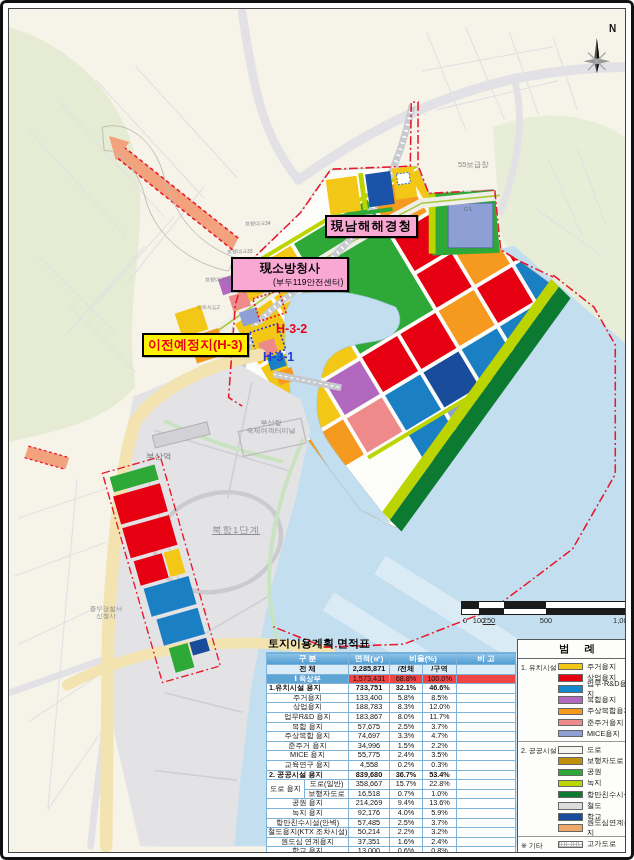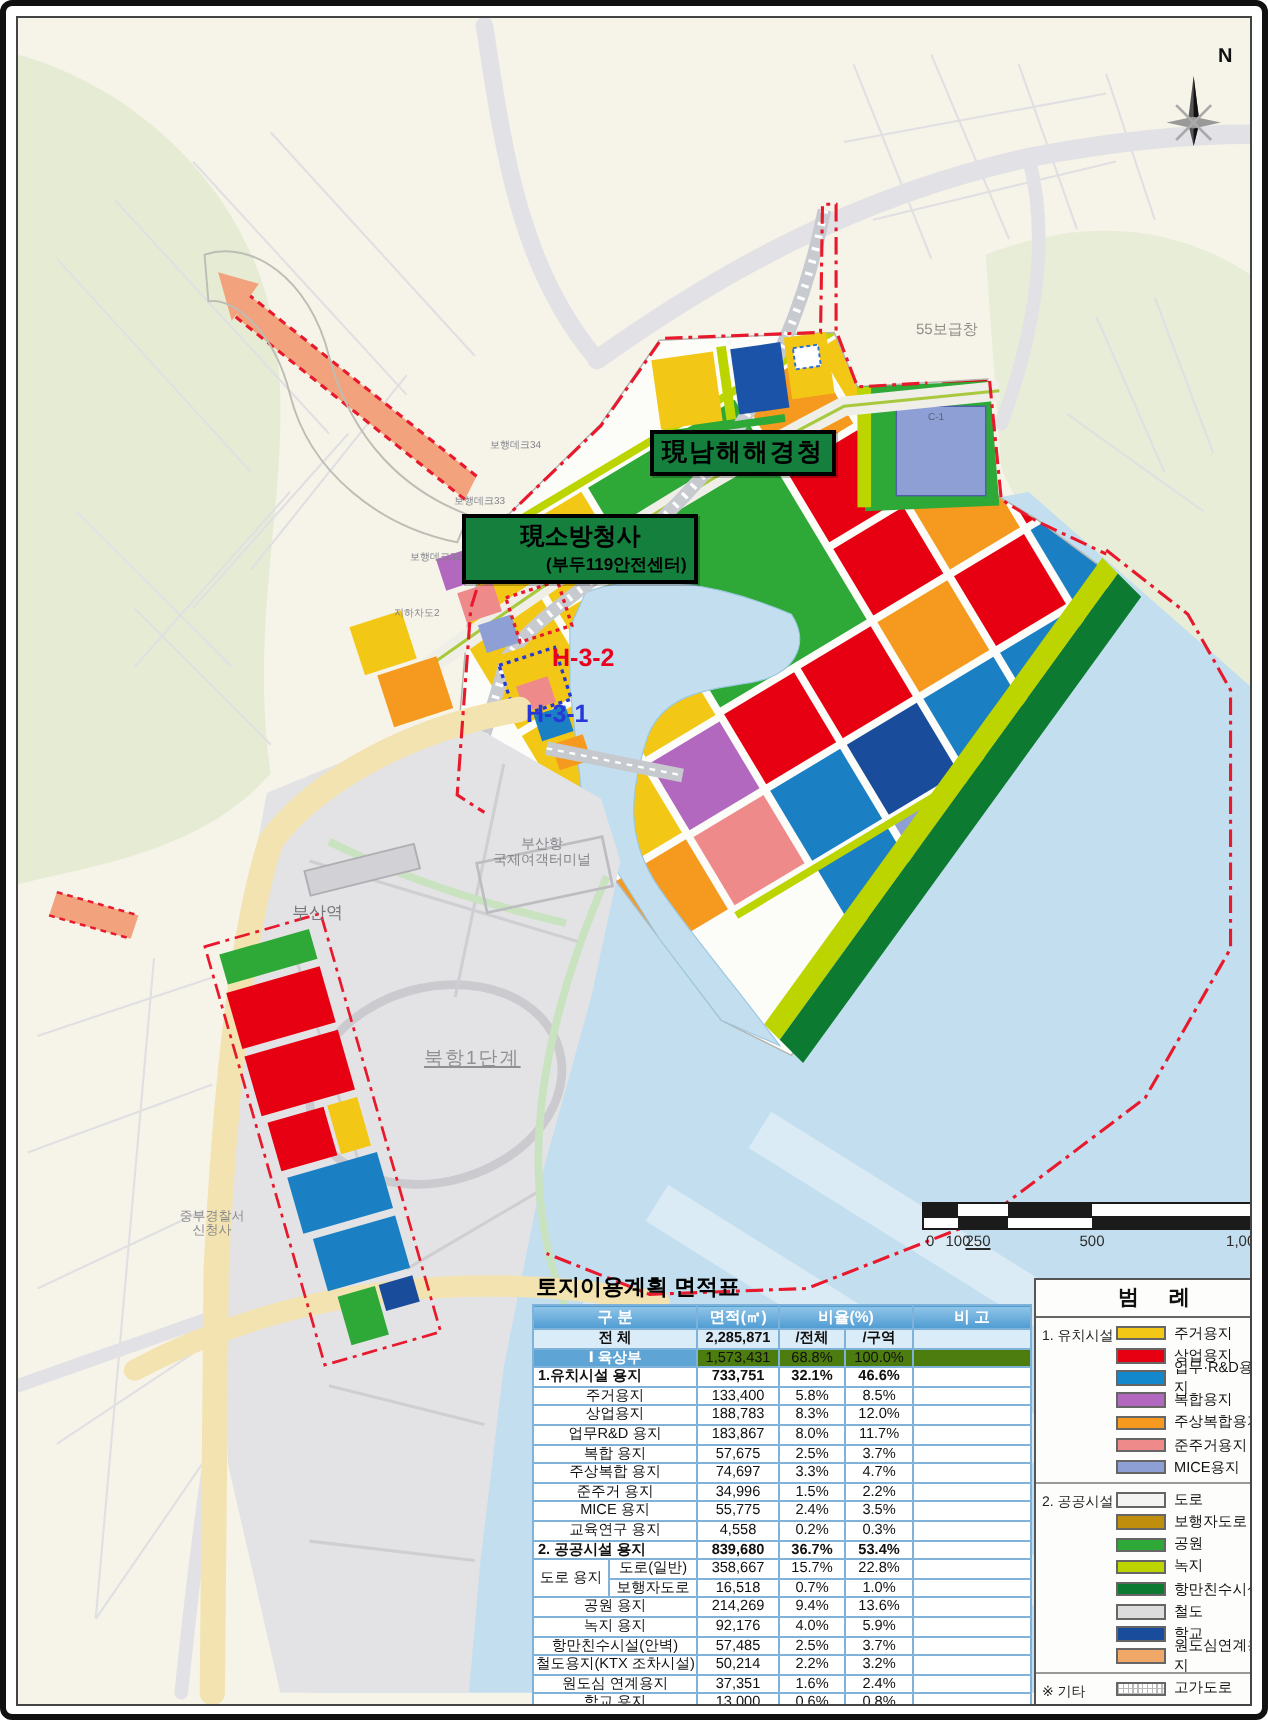--- a/index.html
+++ b/index.html
@@ -1,21 +1,21 @@
 <!DOCTYPE html>
 <html><head>
 <meta charset="utf-8">
 <style>
   html,body{margin:0;padding:0;background:#fff;}
   #frame{position:relative;width:634px;height:860px;box-sizing:border-box;border:3px solid #111;border-radius:6px;background:#fff;overflow:hidden;
          font-family:"Liberation Sans","DejaVu Sans",sans-serif;}
   #inner{position:absolute;left:5px;top:5px;right:5px;bottom:4px;border:1px solid #444;overflow:hidden;background:#F6F3E9;}
   #mapsvg{position:absolute;left:0;top:0;width:100%;height:100%;}
   .map-label{position:absolute;color:#83838A;white-space:nowrap;line-height:1.1;}
-  .box-label{position:absolute;background:#15803d;border:2px solid #000;font-weight:bold;color:#000;
+  .box-label{position:absolute;background:#f9a8d4;border:2px solid #000;font-weight:bold;color:#000;
              text-align:center;padding:1px 4px;white-space:nowrap;box-shadow:1px 1px 0 rgba(0,0,0,.25);}
   .free-label{position:absolute;font-weight:bold;white-space:nowrap;}
   
   #scalebar{position:absolute;left:452px;top:592px;width:172px;}
   .sb-row{display:flex;width:168px;height:5.5px;border:1px solid #1b1b1b;box-sizing:content-box;}
   .sb-row + .sb-row{border-top:none;}
   .sb-seg{height:100%;}
   #sb-ticks{position:relative;height:10px;font-size:7.5px;color:#2b2b2b;}
   #sb-ticks span{position:absolute;top:1px;transform:translateX(-50%);}
   
@@ -32,21 +32,21 @@
   .lg-label{font-size:7.3px;color:#111;width:46px;text-align:justify;text-align-last:justify;-moz-text-align-last:justify;}
   
   #tablewrap{position:absolute;left:257px;top:627px;width:202px;}
   #tbl-title{font-size:11px;font-weight:bold;color:#000;margin:0 0 1px 2px;}
   table.area{border-collapse:collapse;table-layout:fixed;width:249px;background:#fff;border:1.5px solid #2F5F8F;}
   table.area th,table.area td{border:0.8px solid #7FB2D9;font-size:7.3px;line-height:8.6px;padding:0 1px;height:8.6px;
     overflow:hidden;white-space:nowrap;color:#111;text-align:center;}
   table.area th{background:linear-gradient(#8FC4E8,#4E9BD2);color:#fff;font-weight:bold;height:11px;line-height:11px;font-size:7.8px;}
   td.c-num{text-align:right;padding-right:3px;}
   tr.r-total td{background:#D9ECF8;font-weight:bold;}
-  tr.r-sec td{background:#4d7c0f;}
+  tr.r-sec td{background:#ef4444;}
   tr.r-sec td:first-child{background:#5EA5D6;color:#fff;font-weight:bold;margin-left:20px;}
   tr.r-group td:first-child{text-align:left;font-weight:bold;padding-left:2px;}
   tr.r-group td{font-weight:bold;}
   td.c-group{background:#fff;}
 </style>
 </head>
 <body>
 
 <div id="frame">
 <div id="inner">
@@ -248,22 +248,23 @@
 </div>
 <div class="map-label" style="left:203px;top:516px;font-size:9.5px;color:#909094;letter-spacing:1px;text-decoration:underline;">북항1단계</div>
 <div class="map-label" style="left:74px;top:596px;width:46px;text-align:center;font-size:6.5px;color:#8A8A8E;">
   <div>중부경찰서</div>
   <div>신청사</div>
 </div>
 
 <div class="box-label" style="left:316px;top:206px;font-size:12.5px;letter-spacing:1px;">現남해해경청</div>
 <div class="box-label" style="left:222px;top:248px;font-size:12px;">
   <div>現소방청사</div>
-  <div style="font-size:8.5px;font-weight:bold;padding-left:36px;">(부두119안전센터)</div>
-</div>
+  <div style="font-size:8.5px;font-weight:normal;padding-left:36px;">(부두119안전센터)</div>
+</div>
+<div class="box-label" style="left:133px;top:324px;font-size:13px;background:#FFF100;color:#E8001D;">이전예정지(H-3)</div>
 <div class="free-label" style="left:267px;top:313px;font-size:12.5px;color:#E8001D;">H-3-2</div>
 <div class="free-label" style="left:254px;top:341px;font-size:12.5px;color:#2638D8;text-align:right;">H-3-1</div>
 
 <div id="scalebar">
   <div class="sb-row">
     <span class="sb-seg" style="width:17px;background:#1b1b1b;"></span>
           <span class="sb-seg" style="width:25px;background:#fff;"></span>
     <span class="sb-seg" style="width:42px;background:#1b1b1b;"></span>
           <span class="sb-seg" style="width:84px;background:#fff;"></span>
   </div>

